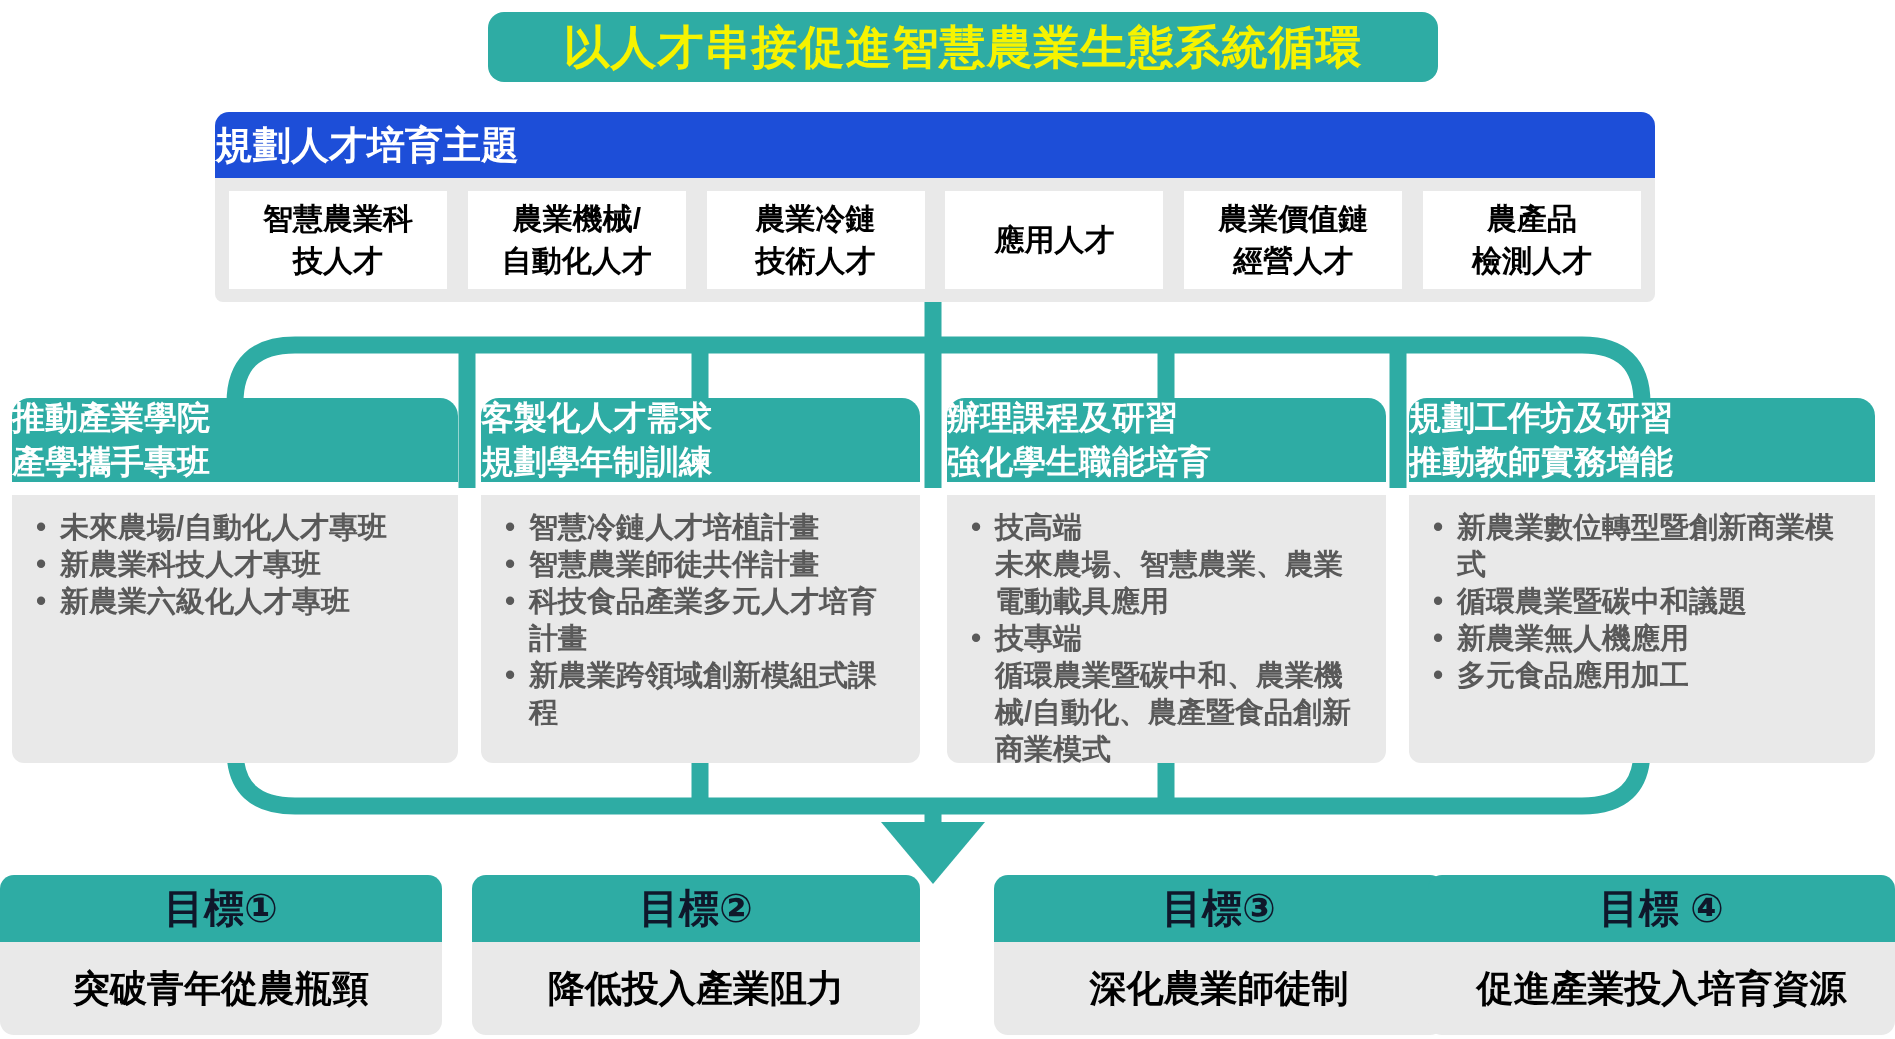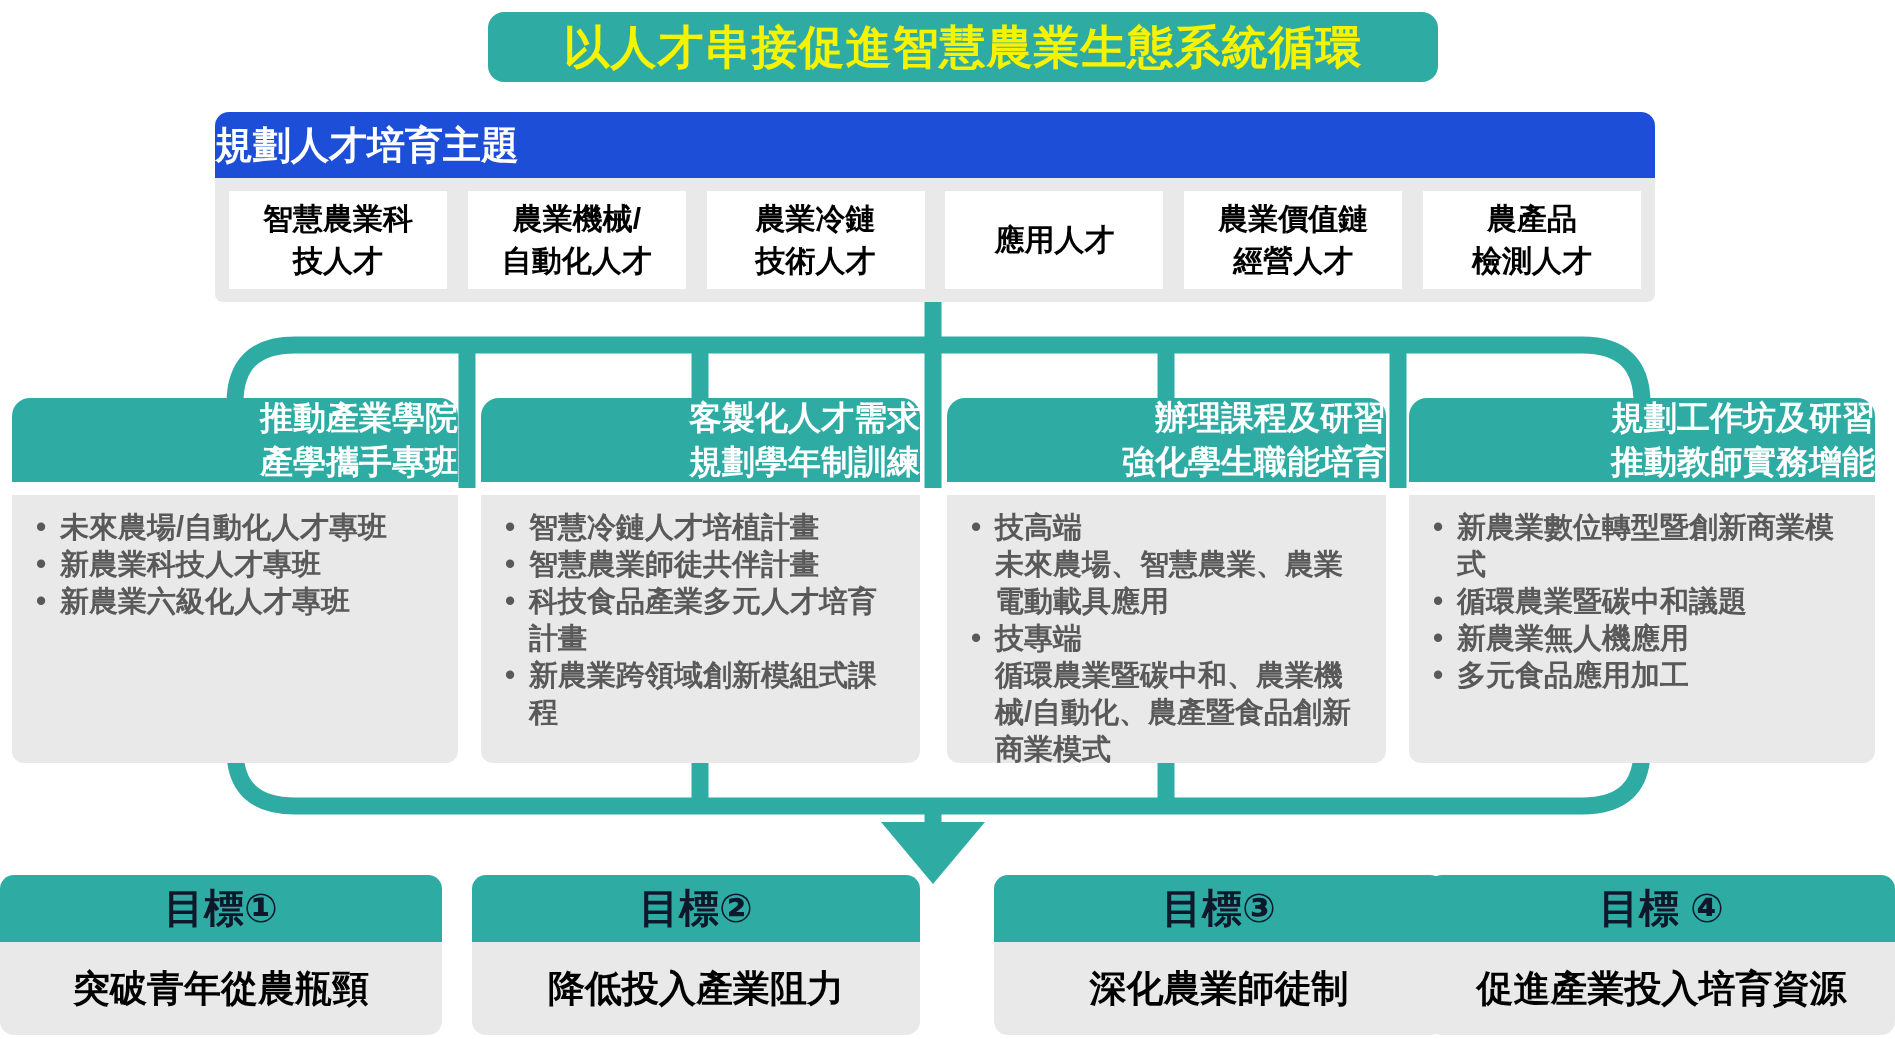--- a/index.html
+++ b/index.html
@@ -16,21 +16,21 @@
          border-radius:14px 14px 0 0;color:#ffffff;font-size:38px;line-height:66px;text-align:left;z-index:1;}
   .band{position:absolute;left:215px;top:178px;width:1440px;height:124px;background:#E9E9E9;
          border-radius:0 0 8px 8px;display:flex;justify-content:space-between;align-items:center;
          padding:0 14px;box-sizing:border-box;z-index:1;}
   .tbox{width:218px;height:98px;background:#ffffff;color:#000000;font-size:30px;line-height:42px;
          display:flex;flex-direction:column;justify-content:center;text-align:center;}
 
   .col{position:absolute;top:398px;z-index:1;}
   .col-head{position:absolute;left:0;right:0;top:0;height:84px;background:#2EACA4;
          border-radius:18px 18px 0 0;color:#ffffff;font-size:33px;line-height:44px;
-         display:flex;flex-direction:column;justify-content:center;text-align:right;}
+         display:flex;flex-direction:column;justify-content:center;text-align:left;}
   .col-body{position:absolute;left:0;right:0;top:97px;height:268px;background:#E9E9E9;
          border-radius:0 0 12px 12px;box-sizing:border-box;padding:14px 16px 0 24px;
          color:#595959;font-size:29px;line-height:37px;}
   .li{display:flex;}
   .dot{width:24px;flex:none;}
   .txt{flex:1;}
 
   .goal{position:absolute;top:875px;z-index:1;}
   .goal-head{height:67px;background:#2EACA4;border-radius:14px 14px 0 0;color:#0f172a;
          font-size:40px;line-height:67px;text-align:center;}

